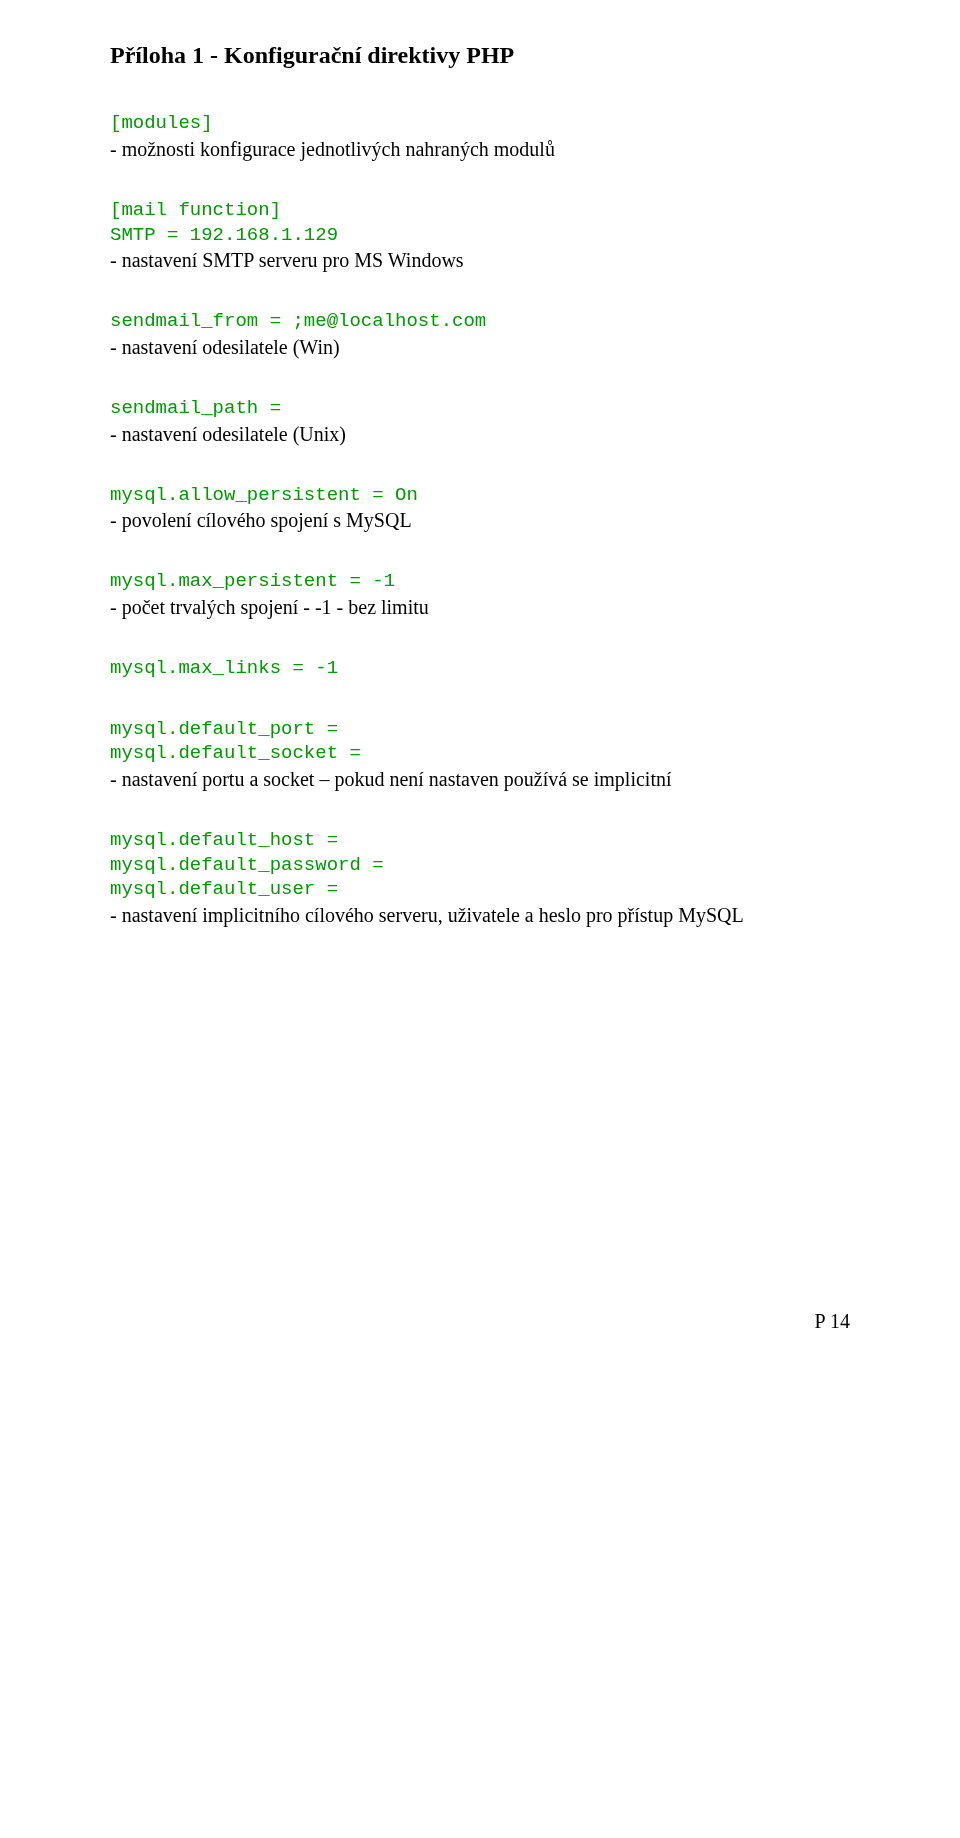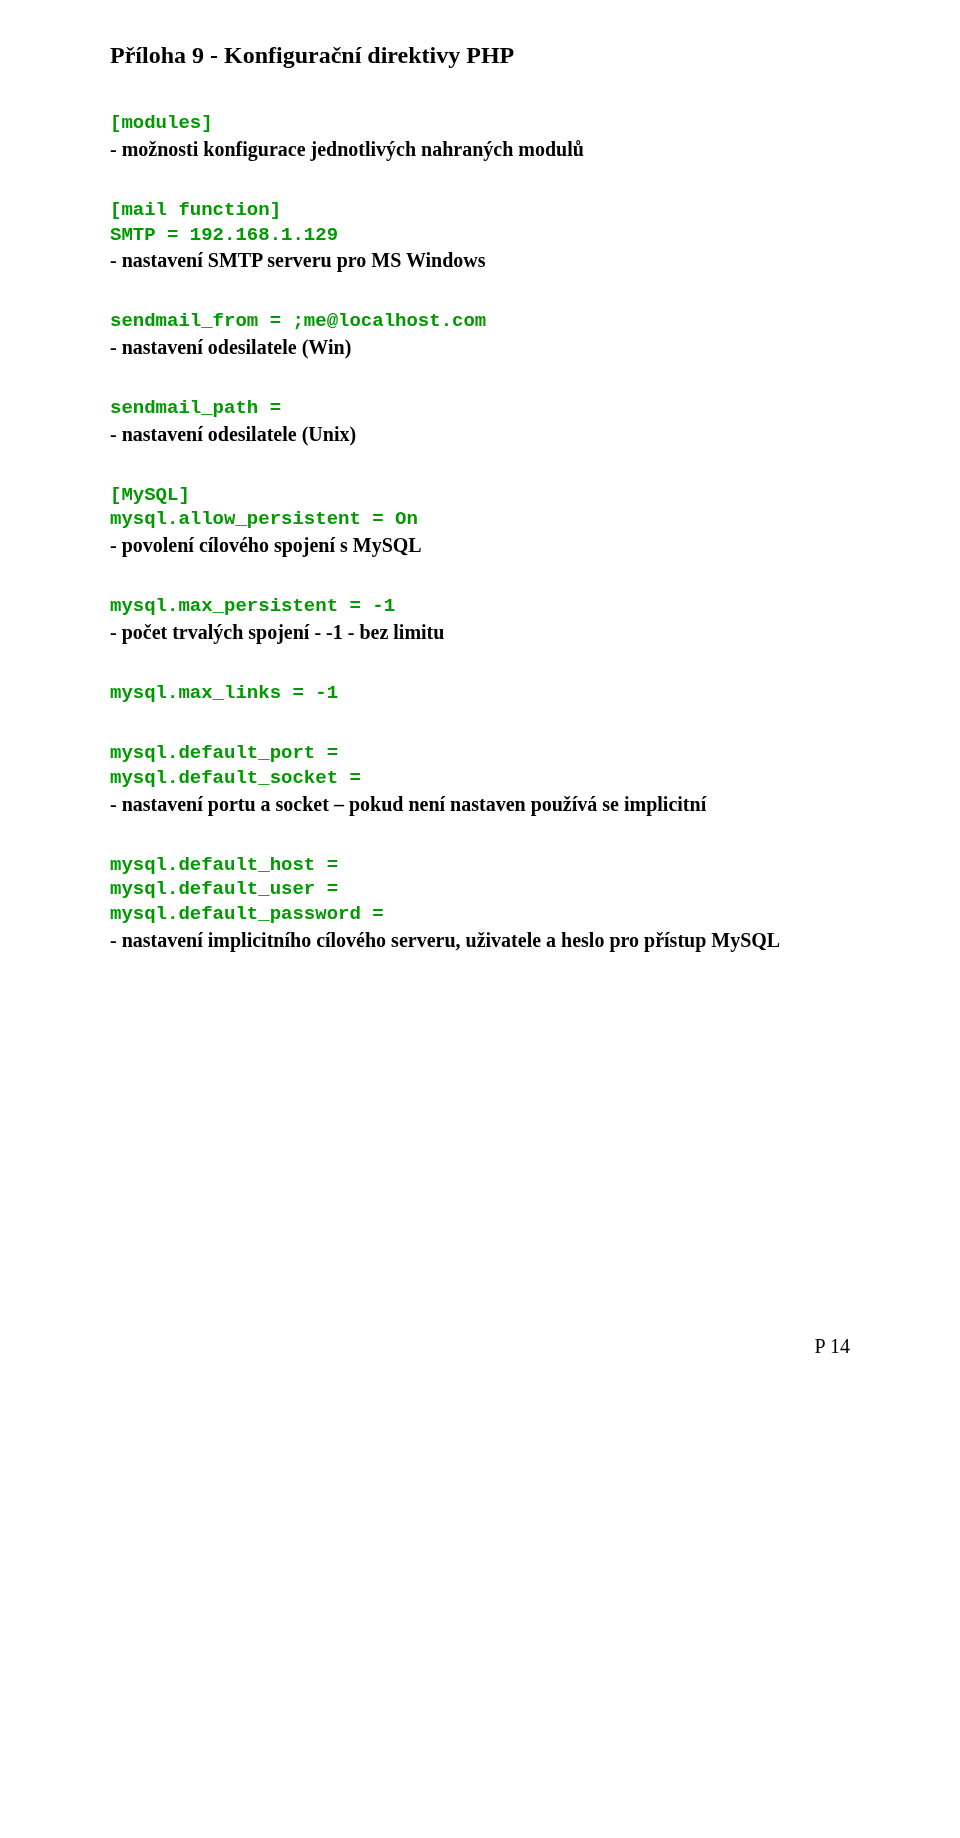--- a/index.html
+++ b/index.html
@@ -18,32 +18,31 @@
       font-size: 24px;
       margin-bottom: 40px;
     }
     .code {
       font-family: "Courier New", Courier, monospace;
       color: #009900;
       font-size: 19px;
     }
     .block {
       margin-bottom: 36px;
-      font-weight: bold;
     }
     .footer {
       text-align: right;
       margin-top: 380px;
       font-size: 20px;
     }
   </style>
 </head>
 <body>
 
-<div class="title">Příloha 9 - Konfigurační direktivy PHP</div>
+<div class="title">Příloha 1 - Konfigurační direktivy PHP</div>
 
 <div class="block">
   <div class="code">[modules]</div>
   <div>- možnosti konfigurace jednotlivých nahraných modulů</div>
 </div>
 
 <div class="block">
   <div class="code">[mail function]</div>
   <div class="code">SMTP = 192.168.1.129</div>
   <div>- nastavení SMTP serveru pro MS Windows</div>
@@ -53,21 +52,20 @@
   <div class="code">sendmail_from = ;me@localhost.com</div>
   <div>- nastavení odesilatele (Win)</div>
 </div>
 
 <div class="block">
   <div class="code">sendmail_path =</div>
   <div>- nastavení odesilatele (Unix)</div>
 </div>
 
 <div class="block">
-  <div class="code">[MySQL]</div>
   <div class="code">mysql.allow_persistent = On</div>
   <div>- povolení cílového spojení s MySQL</div>
 </div>
 
 <div class="block">
   <div class="code">mysql.max_persistent = -1</div>
   <div>- počet trvalých spojení - -1 - bez limitu</div>
 </div>
 
 <div class="block">
@@ -75,18 +73,18 @@
 </div>
 
 <div class="block">
   <div class="code">mysql.default_port =</div>
   <div class="code">mysql.default_socket =</div>
   <div>- nastavení portu a socket – pokud není nastaven používá se implicitní</div>
 </div>
 
 <div class="block">
   <div class="code">mysql.default_host =</div>
+  <div class="code">mysql.default_password =</div>
   <div class="code">mysql.default_user =</div>
-  <div class="code">mysql.default_password =</div>
   <div>- nastavení implicitního cílového serveru, uživatele a heslo pro přístup MySQL</div>
 </div>
 
 <div class="footer">P 14</div>
 
 </body></html>

